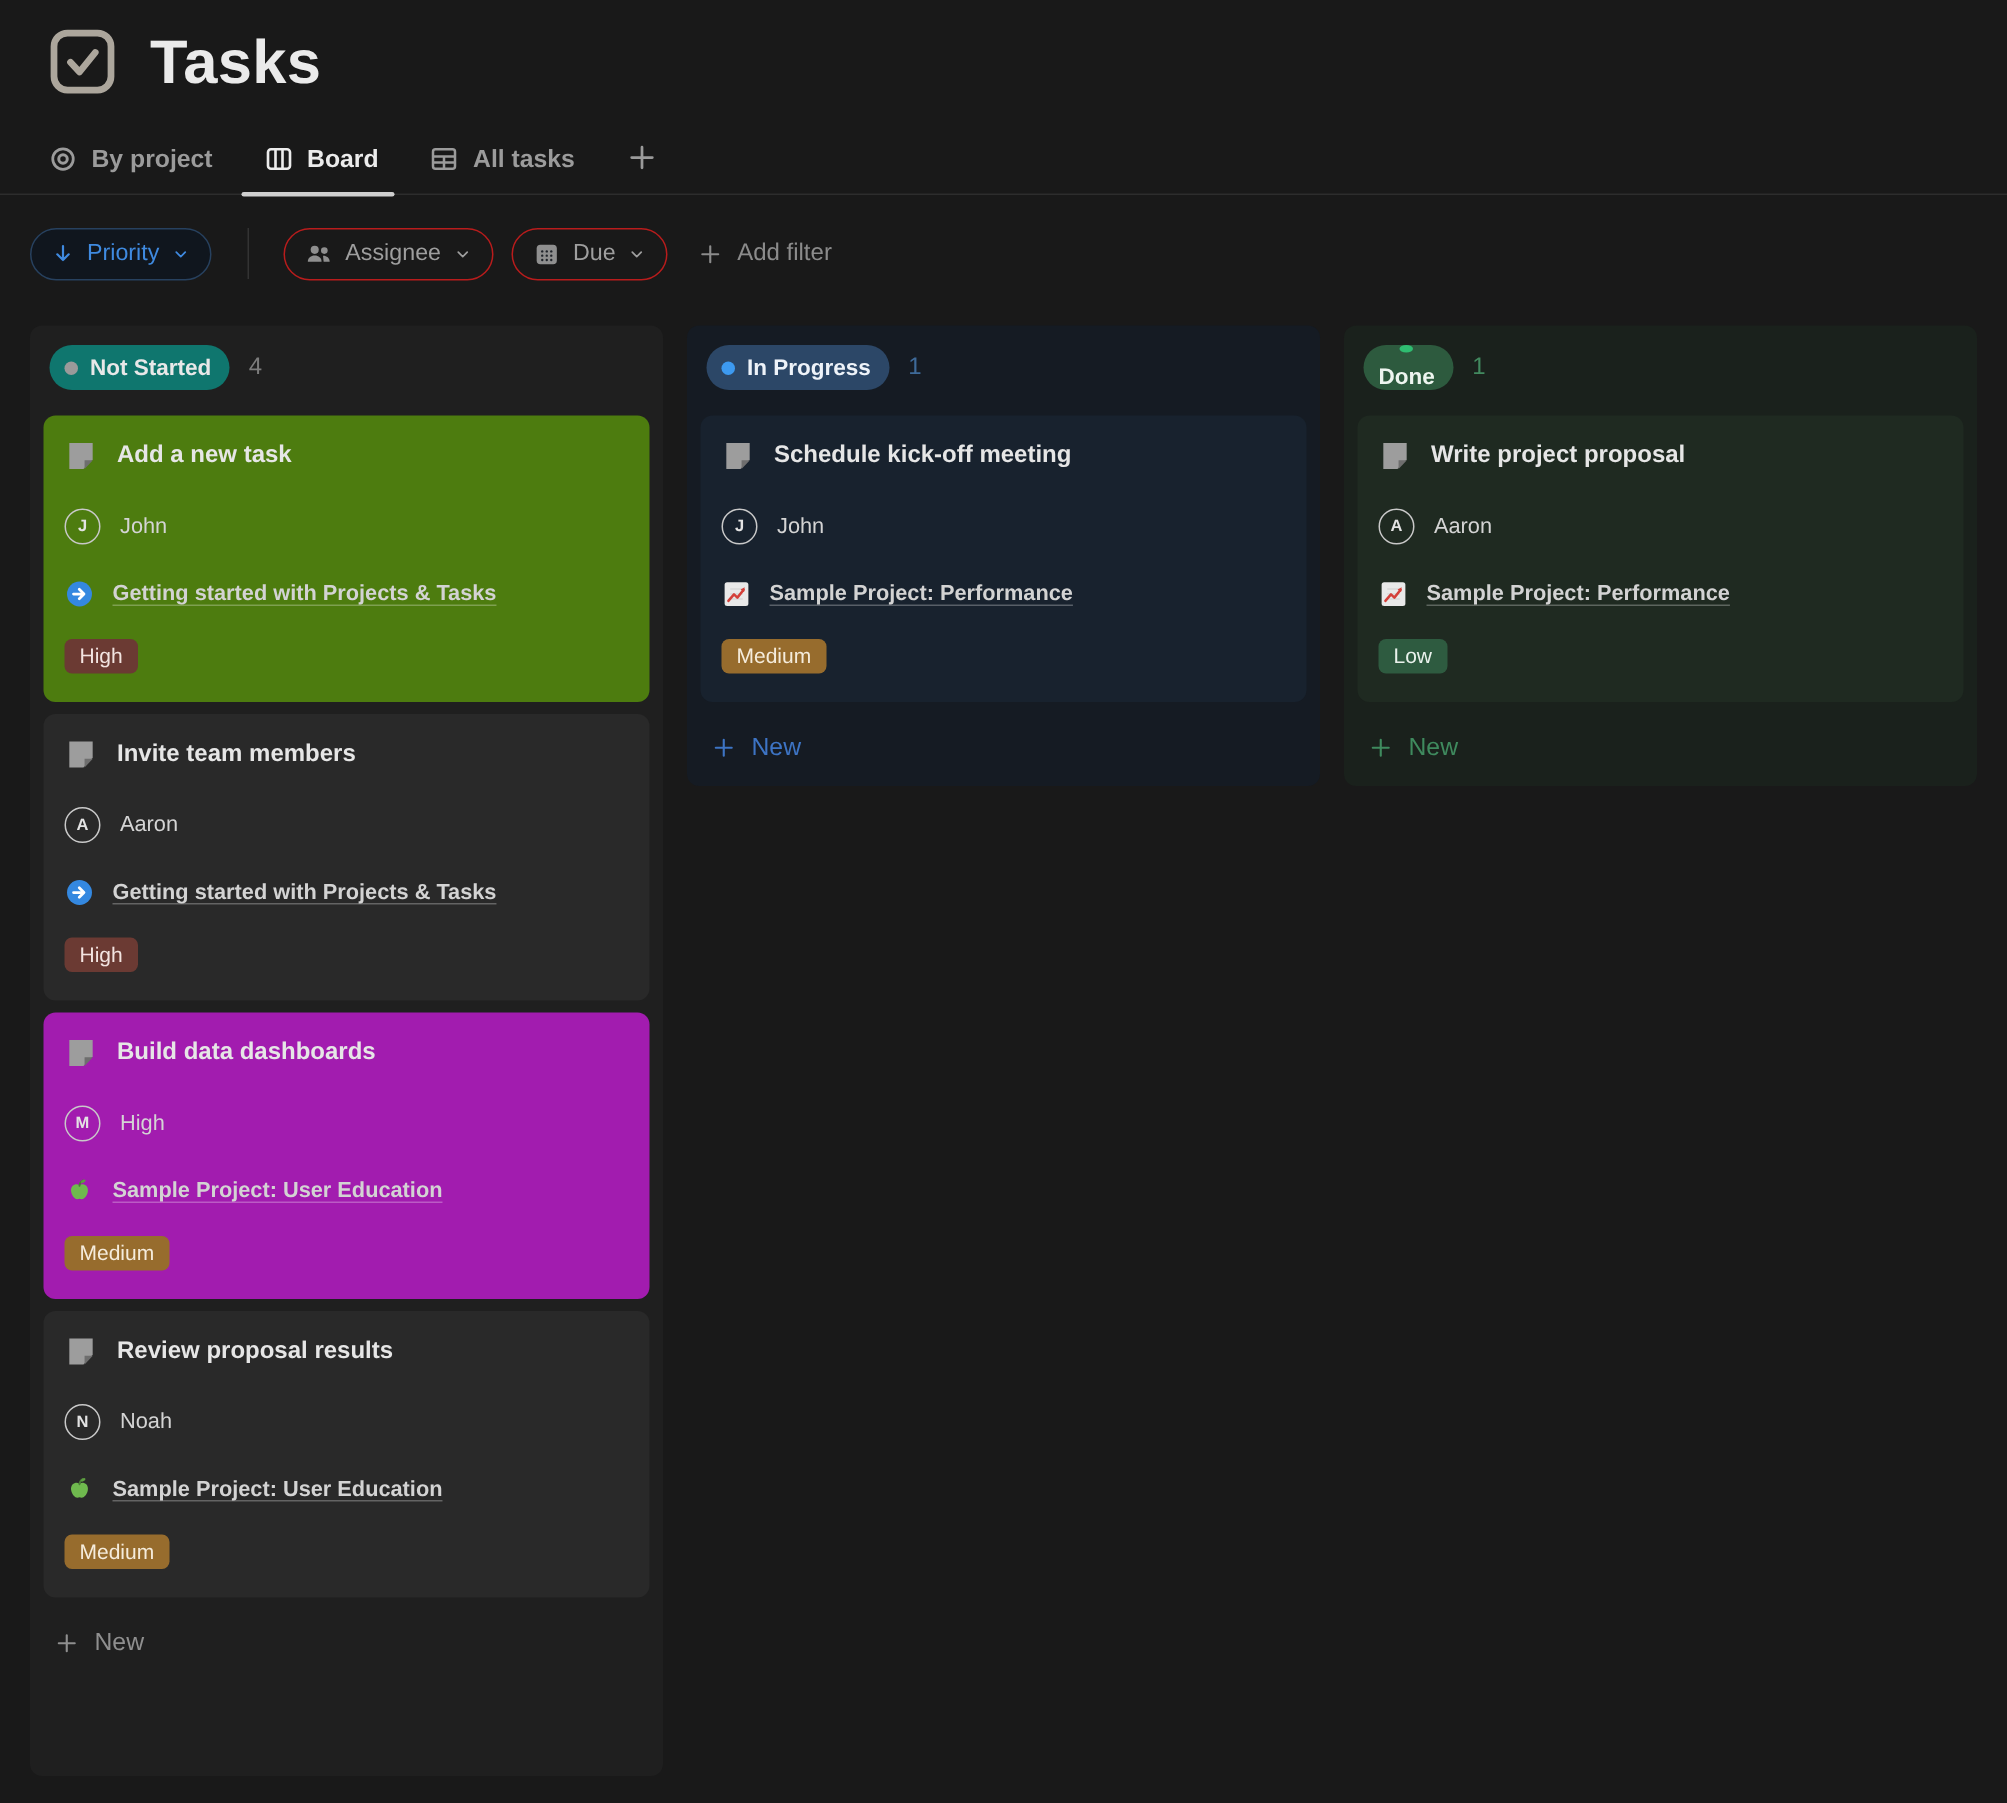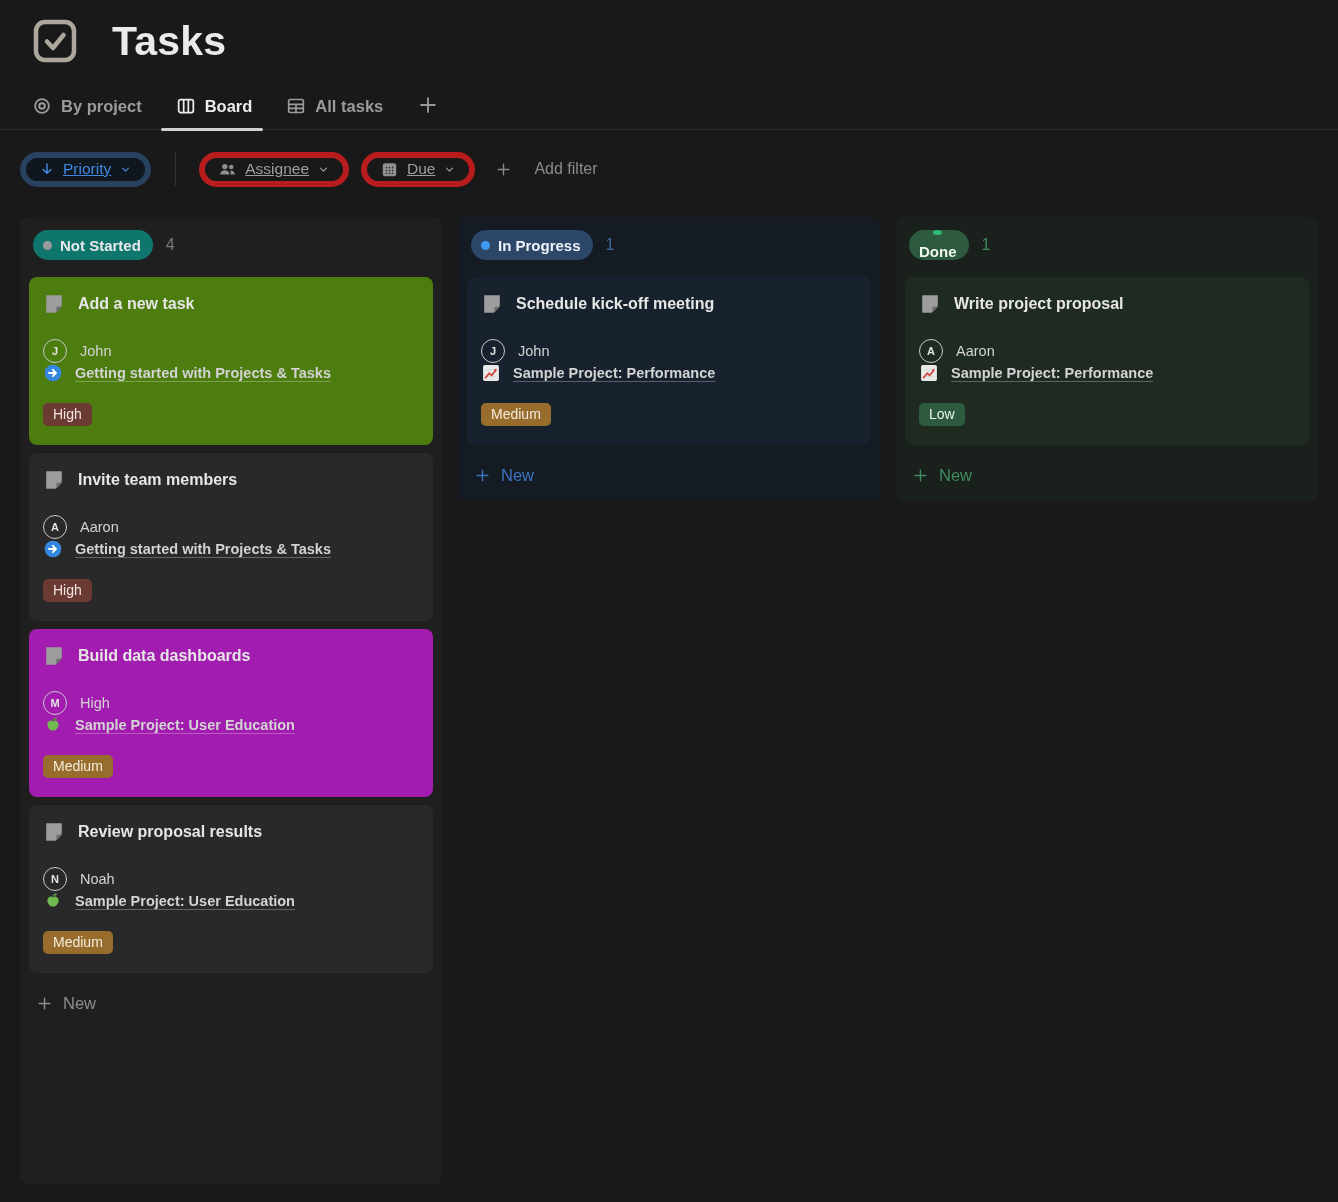--- a/index.html
+++ b/index.html
@@ -6,21 +6,21 @@
   html,body { width:1338px; height:1202px; overflow:hidden; }
   body {
     background:#191919;
     font-family:"Liberation Sans", sans-serif;
     color:#e6e6e6;
     -webkit-font-smoothing:antialiased;
   }
   svg { display:block; }
 
   
-  .title-row { display:flex; align-items:center; gap:35px; padding:16px 0 0 33px; height:66px; }
+  .title-row { display:flex; align-items:center; gap:23px; padding:16px 0 0 33px; height:66px; }
   .title-icon { width:44px; height:44px; cursor:pointer; }
   h1.page-title { font-size:41px; font-weight:700; color:#eaeaea; letter-spacing:.2px; }
 
   
   .tabs-row {
     display:flex; align-items:flex-end; gap:34px;
     margin:16px 0 0 0; padding:0 0 0 32px; height:48px;
     border-bottom:1px solid #2d2d2d;
   }
   .tab {
@@ -32,28 +32,28 @@
   .tab.active::after {
     content:""; position:absolute; left:-15px; right:-11px; bottom:-2px;
     height:3px; background:#cfcfcf; border-radius:2px;
   }
   .tab-add { padding:0 0 13px 0; cursor:pointer; color:#9a9a9a; }
 
   
   .filter-row { display:flex; align-items:center; margin:21px 0 0 20px; height:36px; }
   .pill {
     display:flex; align-items:center; gap:8px; height:35px; padding:0 13px;
-    border:6px solid #b91c1c; border-radius:18px; background:transparent;
-    color:#9e9e9e; font-size:15.5px; font-family:inherit; cursor:pointer;text-decoration:underline;
+    border:1px solid #b91c1c; border-radius:18px; background:transparent;
+    color:#9e9e9e; font-size:15.5px; font-family:inherit; cursor:pointer;
   }
   .pill + .pill { margin-left:12px; }
   .pill.priority { color:#3f8ae0; border-color:#27415f; background:#10161e; }
   .vdiv { width:1px; height:34px; background:#333; margin:0 23px 0 24px; }
   .add-filter {
-    display:flex; align-items:center; gap:22px; margin-left:20px; border:none; background:none;
+    display:flex; align-items:center; gap:9px; margin-left:20px; border:none; background:none;
     color:#8b8b8b; font-size:16px; font-family:inherit; cursor:pointer;
   }
 
   
   .board { display:flex; align-items:flex-start; gap:16px; margin:30px 0 0 20px; }
   .column { width:422px; border-radius:8px; padding:11px 9px 12px 9px; }
   .column.stretch { min-height:967px; }
   .col-head { display:flex; align-items:center; gap:13px; padding:2px 0 0 4px; height:32px; }
   .status-pill {
     display:flex; align-items:center; gap:8px; height:30px; padding:0 12px 0 10px;
@@ -69,21 +69,21 @@
   .c-title-row { gap:13px; }
   .pg-icon { width:22px; height:22px; flex:0 0 22px; }
   .card-title { font-size:16px; font-weight:600; color:#e6e6e6; }
   .c-person-row { margin-top:24px; gap:13px; }
   .avatar {
     width:24px; height:24px; border:1.3px solid #c9c9c9; border-radius:50%;
     display:flex; align-items:center; justify-content:center;
     font-size:11px; font-weight:600; color:#e3e3e3; flex:0 0 24px;
   }
   .person-name { font-size:14.5px; color:#d4d4d4; }
-  .c-proj-row { gap:12px; }
+  .c-proj-row { margin-top:23px; gap:12px; }
   .proj-icon { width:20px; height:20px; flex:0 0 20px; }
   .proj-link {
     font-size:14.5px; font-weight:600; color:#d3d3d3; cursor:pointer;
     text-decoration:underline; text-decoration-color:rgba(255,255,255,.28);
     text-underline-offset:3px; text-decoration-thickness:1px;
   }
   .c-tag-row { margin-top:20px; }
   .tag {
     display:inline-block; padding:3px 10px 4px 10px; border-radius:5px; font-size:14px;
   }

